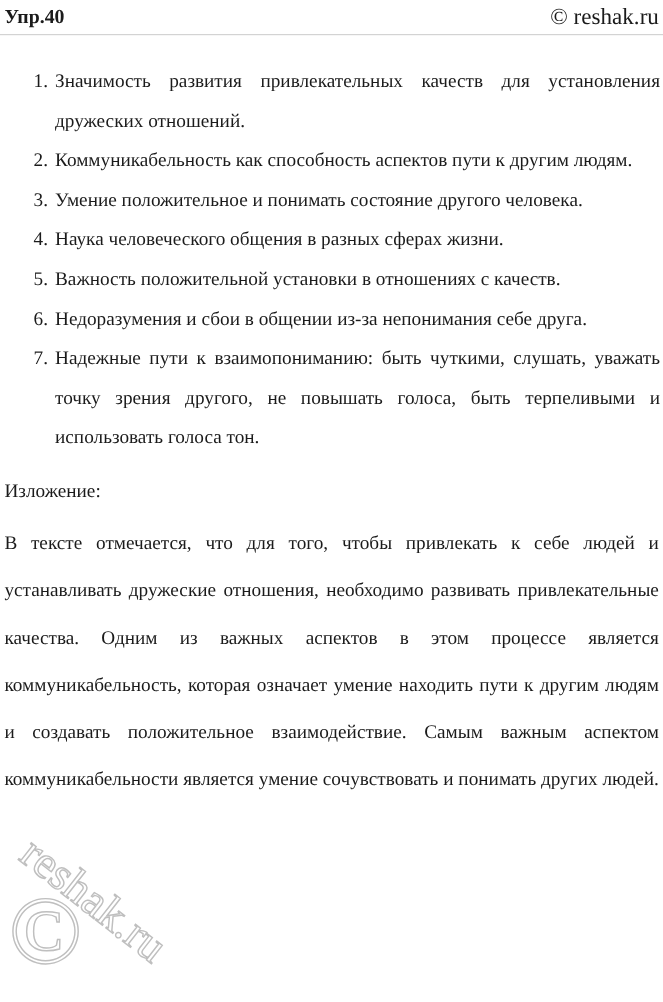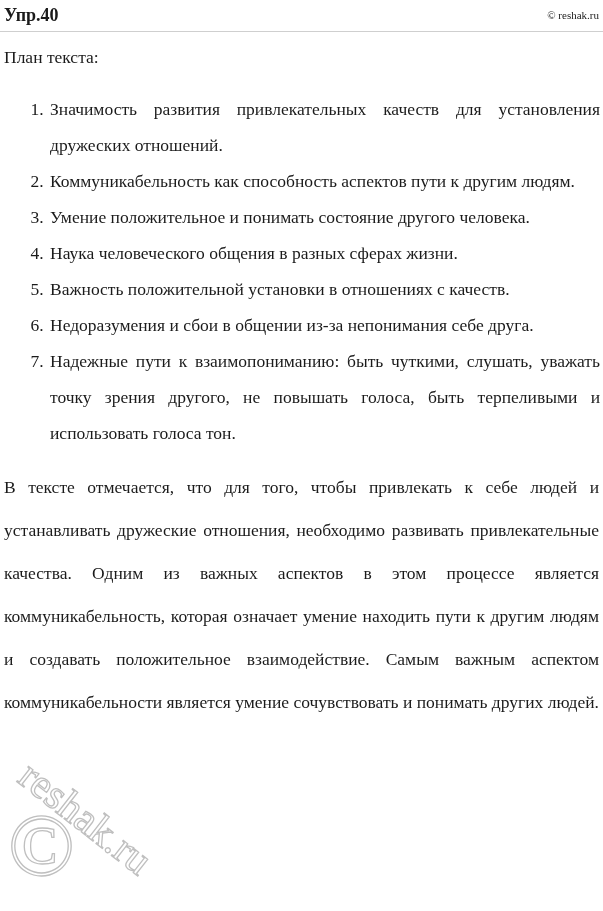--- a/index.html
+++ b/index.html
@@ -20,21 +20,21 @@
     justify-content: space-between;
     align-items: flex-start;
     padding: 3px 4px 0 4px;
   }
   .exercise-title {
     font-weight: bold;
     font-size: 18px;
     line-height: 24px;
   }
   .copyright-notice {
-    font-size: 11px;
+    font-size: 21px;
     line-height: 24px;
   }
   .header-divider {
     border: none;
     border-top: 1px solid #cfcfcf;
     margin: 4px 0 0 0;
   }
   .section-heading {
     font-size: 17.5px;
     margin: 15px 4px 0 4px;
@@ -78,32 +78,32 @@
 
 <div class="page">
 
   <div class="header">
     <span class="exercise-title">Упр.40</span>
     <span class="copyright-notice">© reshak.ru</span>
   </div>
 
   <hr class="header-divider">
 
-  <div class="section-heading">План текста:</div>
 
   <ol class="plan-list">
     <li>Значимость развития привлекательных качеств для установления дружеских отношений.</li>
     <li>Коммуникабельность как способность аспектов пути к другим людям.</li>
     <li>Умение положительное и понимать состояние другого человека.</li>
     <li>Наука человеческого общения в разных сферах жизни.</li>
     <li>Важность положительной установки в отношениях с качеств.</li>
     <li>Недоразумения и сбои в общении из-за непонимания себе друга.</li>
     <li>Надежные пути к взаимопониманию: быть чуткими, слушать, уважать точку зрения другого, не повышать голоса, быть терпеливыми и использовать голоса тон.</li>
   </ol>
 
+  <div class="section-heading essay-heading">Изложение:</div>
 
   <div class="essay-paragraph">В тексте отмечается, что для того, чтобы привлекать к себе людей и устанавливать дружеские отношения, необходимо развивать привлекательные качества. Одним из важных аспектов в этом процессе является коммуникабельность, которая означает умение находить пути к другим людям и создавать положительное взаимодействие. Самым важным аспектом коммуникабельности является умение сочувствовать и понимать других людей.</div>
 
   <svg class="watermark" width="210" height="176" viewBox="0 0 210 176">
     <text x="16" y="46" font-size="42" transform="rotate(38 16 46)">reshak.ru</text>
     <text x="8" y="140" font-size="88">©</text>
   </svg>
 
 </div>
 

